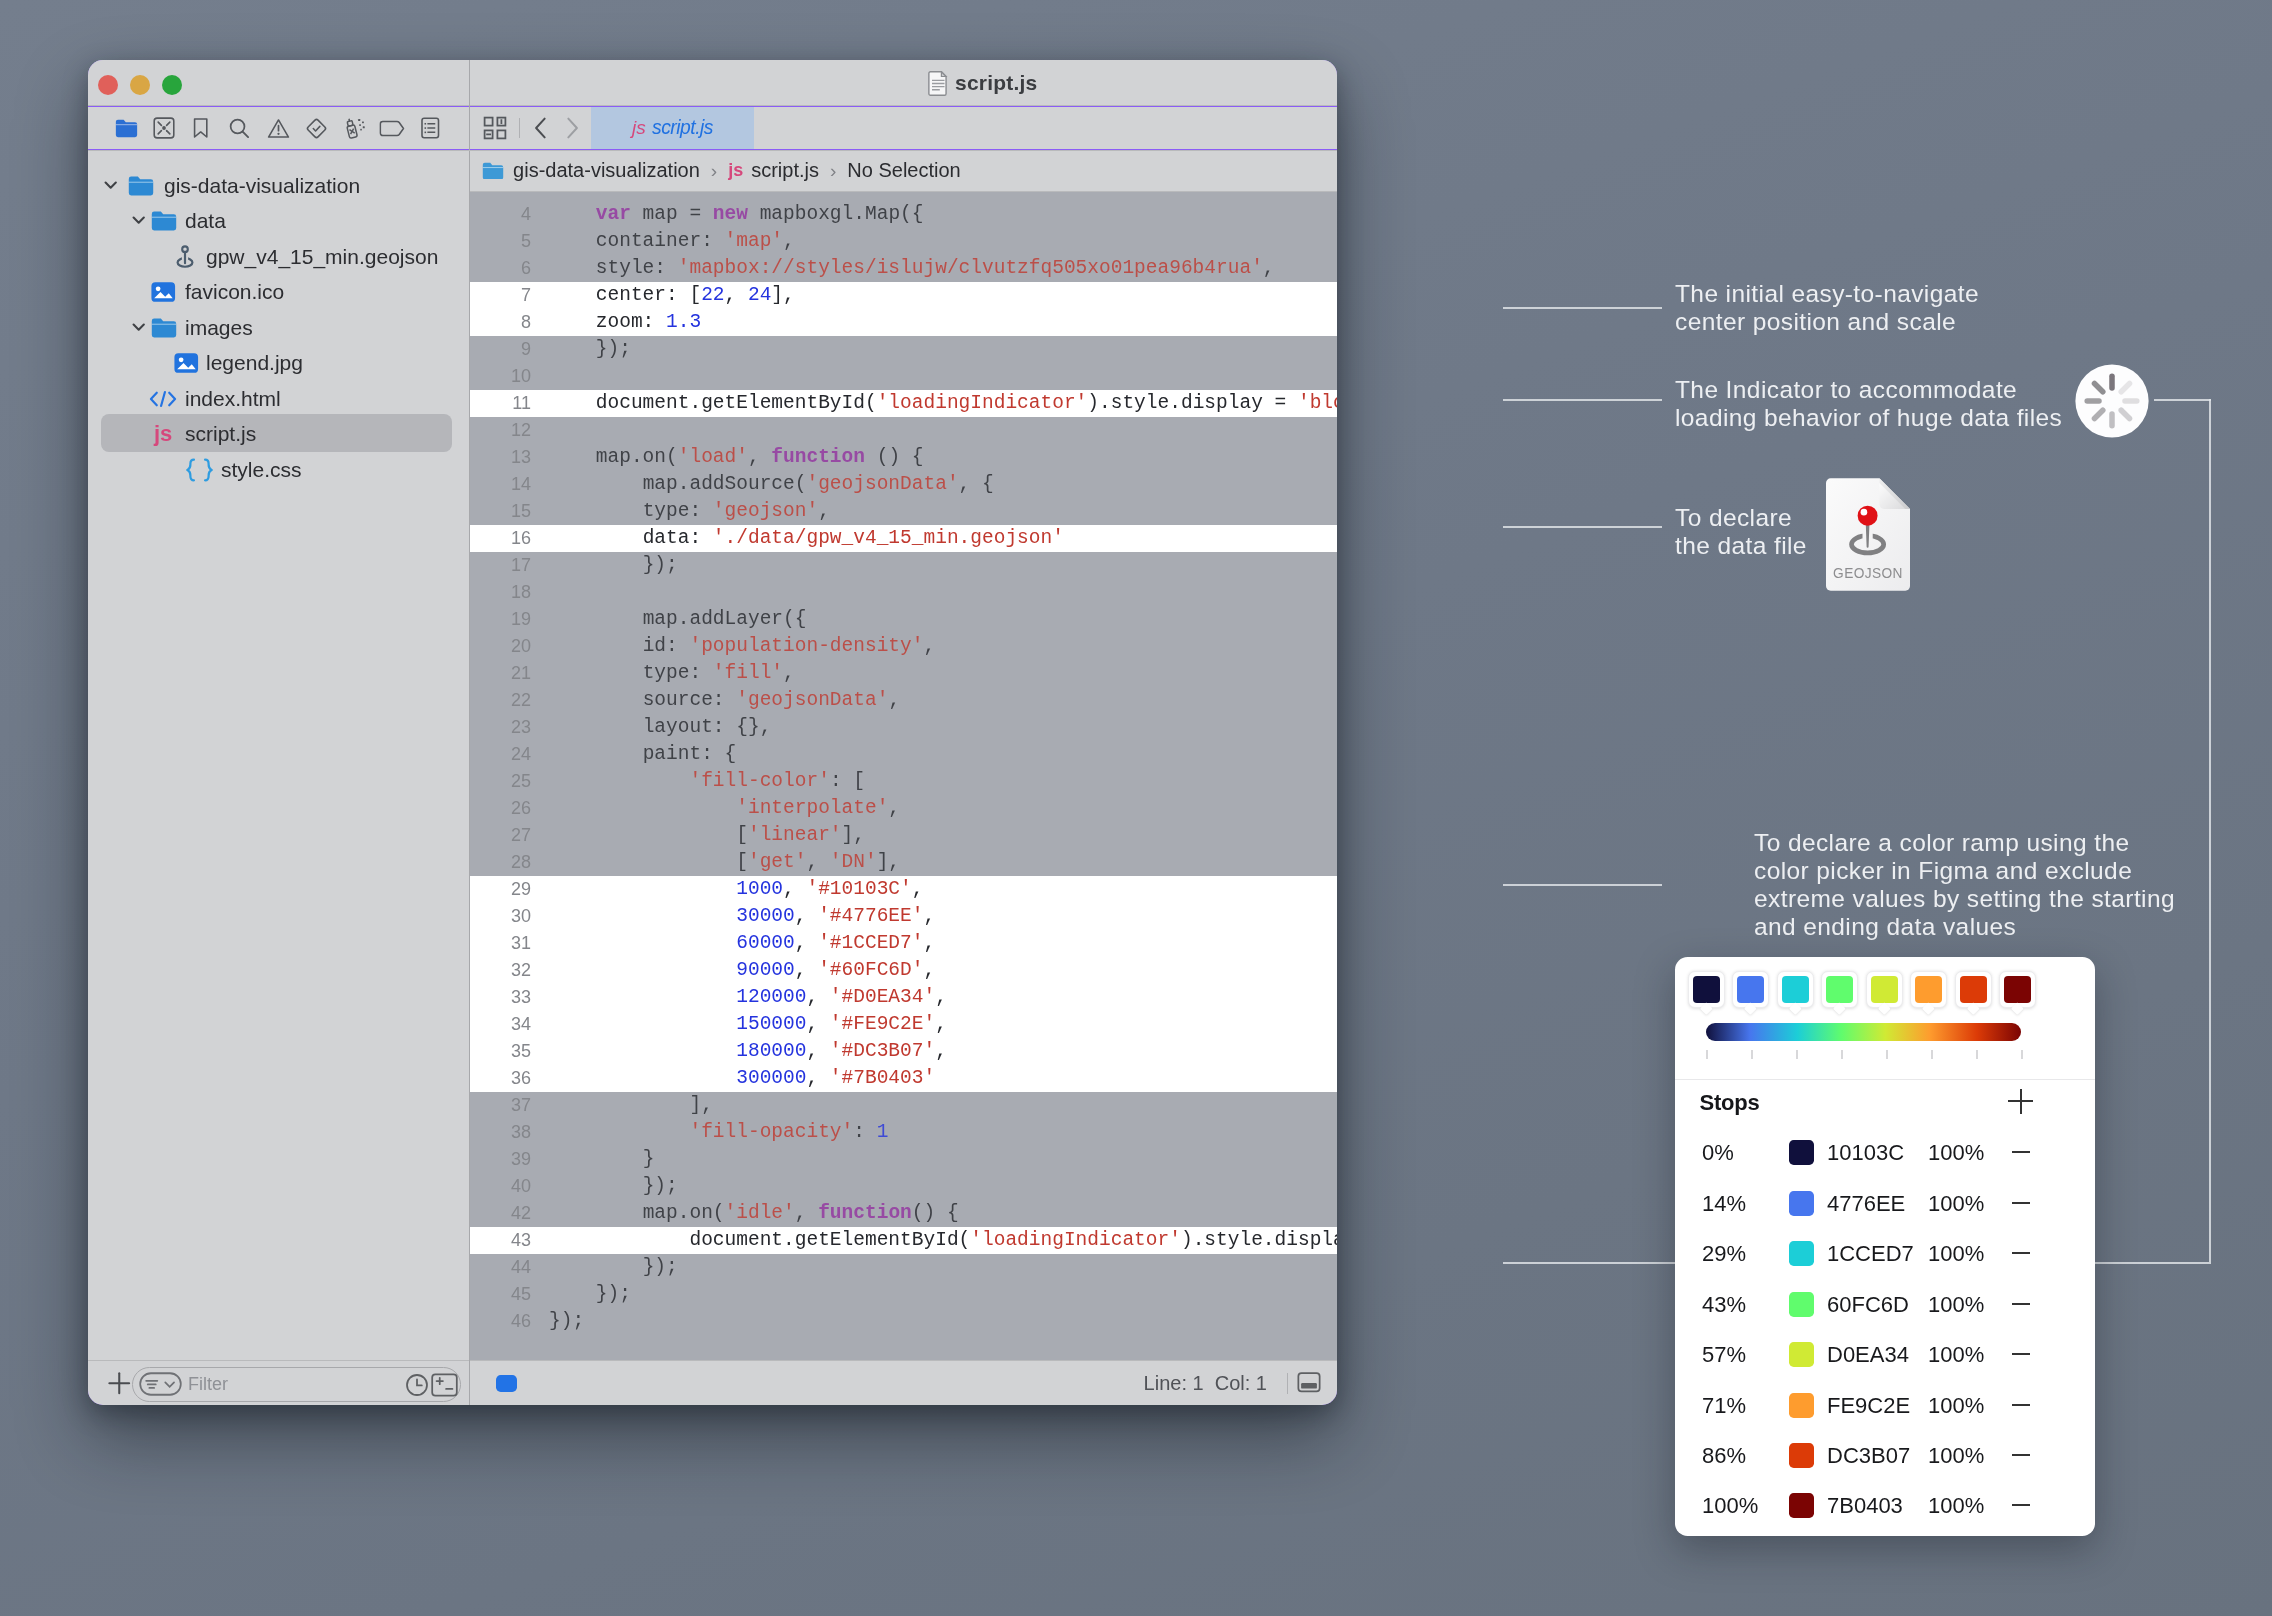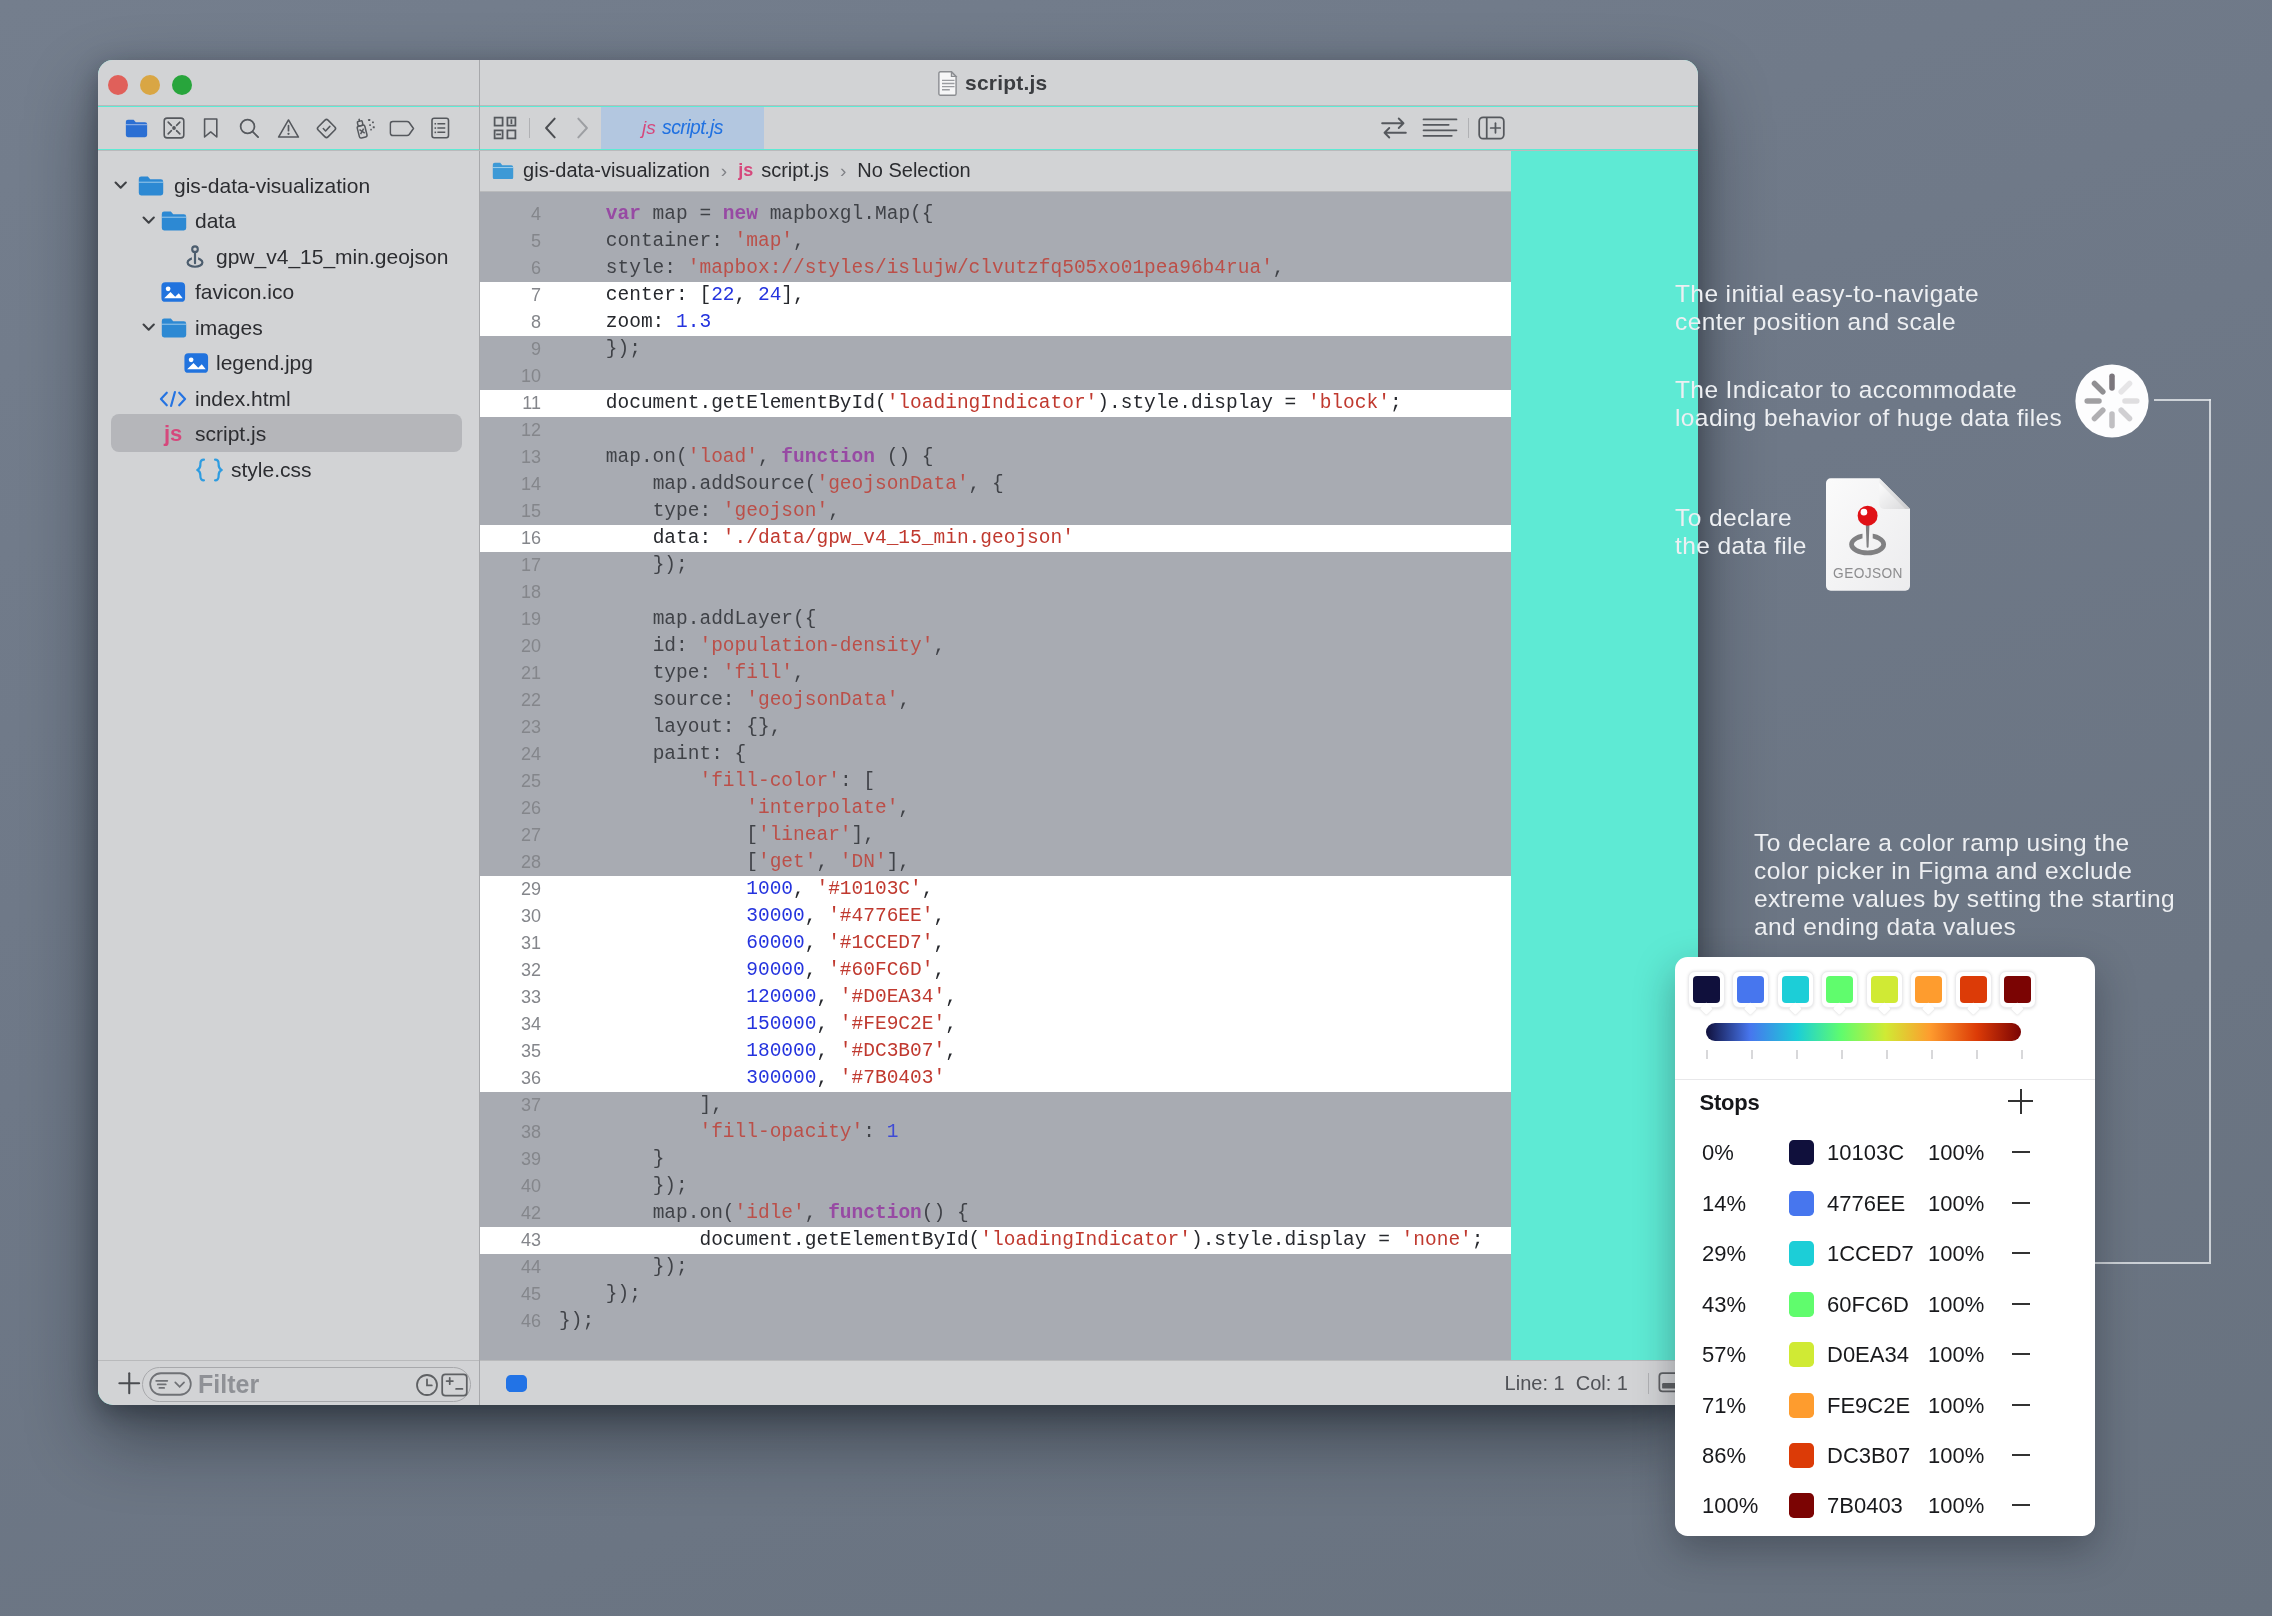--- a/index.html
+++ b/index.html
@@ -2,22 +2,22 @@
 <html style="font-size:12.6px"><head><meta charset="utf-8">
 <style>
 * { margin:0; padding:0; box-sizing:border-box; }
 html,body { width:2273px; height:1616px; overflow:hidden; }
 body { font-family:"Liberation Sans",sans-serif;
   background:linear-gradient(160deg,#747e8d 0%,#6e7887 45%,#68727f 100%); position:relative; }
 .abs { position:absolute; }
 
 .cline { position:absolute; background:rgba(226,229,233,.82); }
 
-#win { position:absolute; left:98px; top:60px; width:1600px; height:1345px;
-  background:#5eead4; border-radius:15px; overflow:hidden;
+#win { position:absolute; left:88px; top:60px; width:1249px; height:1345px;
+  background:#8b5cf6; border-radius:15px; overflow:hidden;
   box-shadow:0 32px 71px rgba(15,20,28,.48), 0 8px 24px rgba(15,20,28,.35), inset 0 1.2px 0 rgba(255,255,255,.4); }
 
 #titlebar { position:absolute; left:0; top:0; width:100%; height:46px; background:#d2d3d5;
   border-bottom:1.2px solid #b9babc; }
 .tl { position:absolute; top:15px; width:20px; height:20px; border-radius:50%; }
 #title { position:absolute; top:0; height:46px; left:776px; width:237px; display:flex; align-items:center; justify-content:center; gap:7px; }
 #title b { font-size:21px; color:#3b3d41; letter-spacing:0.2px; }
 
 #toolbar { position:absolute; left:0; top:47px; width:100%; height:42px; background:#d2d3d5; }
 #tbline { position:absolute; left:0; top:90px; width:100%; height:1.2px; background:#b9babc; z-index:6; }
@@ -575,21 +575,21 @@
           <svg width="43" height="24" viewBox="0 0 54 30">
             <rect x="1.5" y="1.5" width="51" height="27" rx="13.5" fill="none" stroke="#6f7175" stroke-width="2.2"></rect>
             <g stroke="#6f7175" stroke-width="2.2" stroke-linecap="round">
               <line x1="9" y1="11" x2="23" y2="11"></line>
               <line x1="11" y1="15.5" x2="21" y2="15.5"></line>
               <line x1="13" y1="20" x2="19" y2="20"></line>
               <path d="M33 13 l5.5 5.5 l5.5 -5.5" fill="none"></path>
             </g>
           </svg>
         </div>
-      <span style="position:absolute; left:55px; top:0; line-height:32px; font-size:25px; color:#8f9196;font-weight:bold;">Filter</span>
+      <span style="position:absolute; left:55px; top:0; line-height:32px; font-size:18px; color:#8f9196;">Filter</span>
       <div style="position:absolute; left:272px; top:5.5px;">
           <svg width="24" height="24" viewBox="0 0 30 30">
             <circle cx="15" cy="15" r="12.5" fill="none" stroke="#5e6063" stroke-width="2.2"></circle>
             <path d="M15 8 v7.5 h6" fill="none" stroke="#5e6063" stroke-width="2.2" stroke-linecap="round"></path>
           </svg>
         </div>
       <div style="position:absolute; left:298px; top:5.5px;">
           <svg width="27" height="24" viewBox="0 0 34 30">
             <rect x="1.5" y="1.5" width="31" height="27" rx="4" fill="none" stroke="#5e6063" stroke-width="2.2"></rect>
             <g stroke="#5e6063" stroke-width="2.2" stroke-linecap="round">

